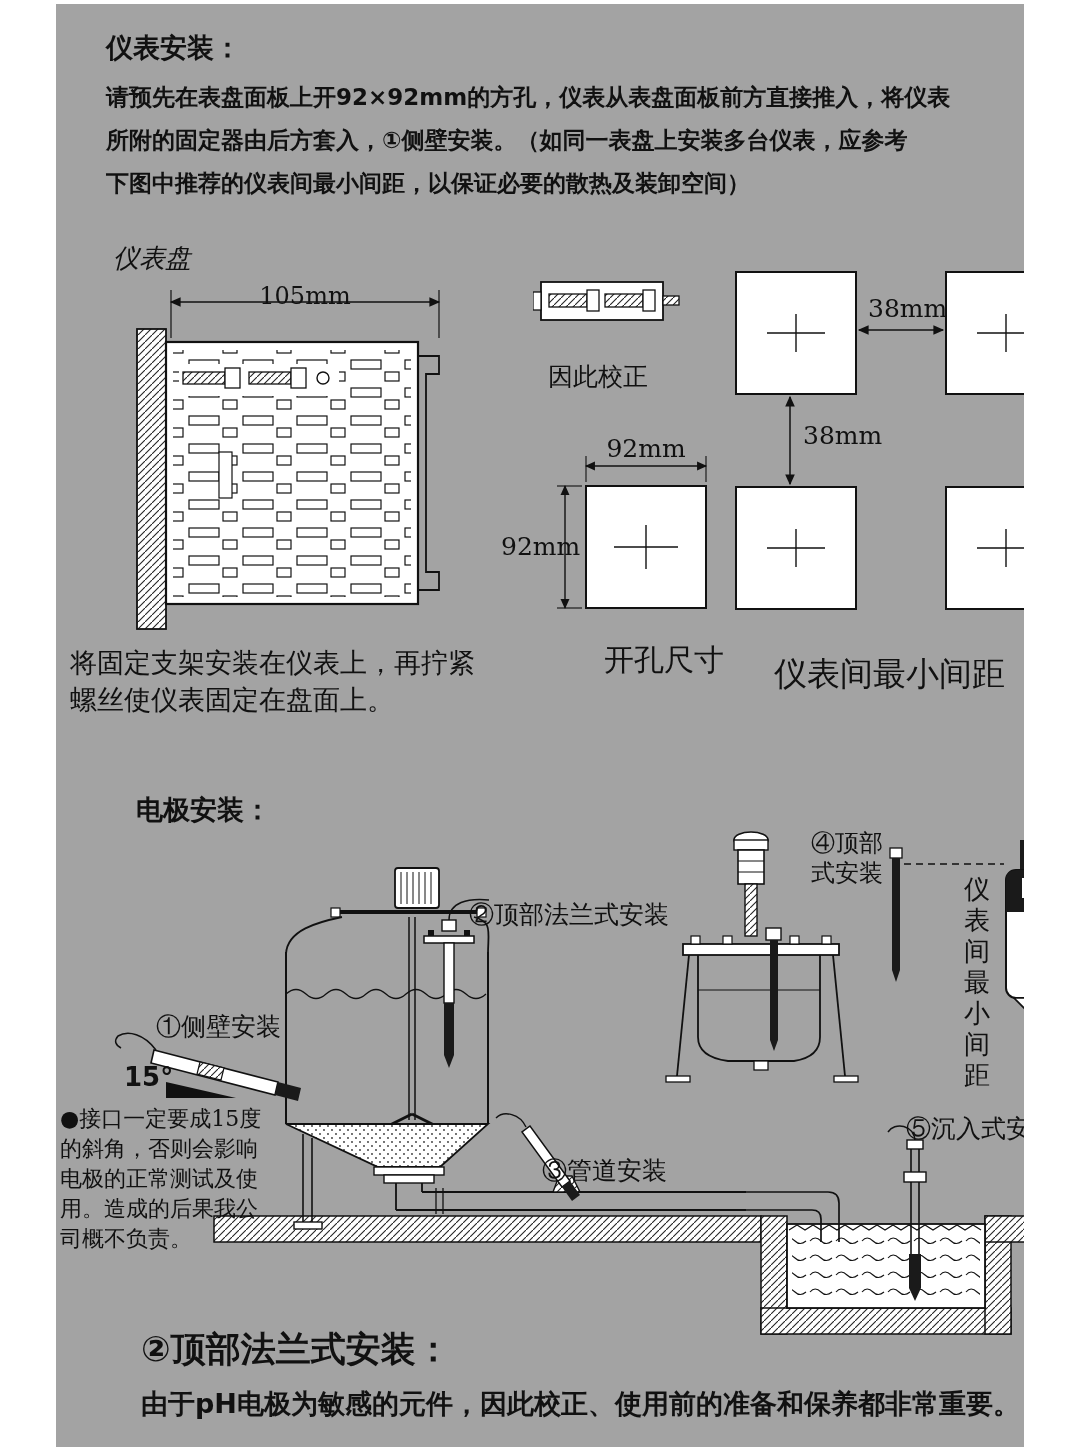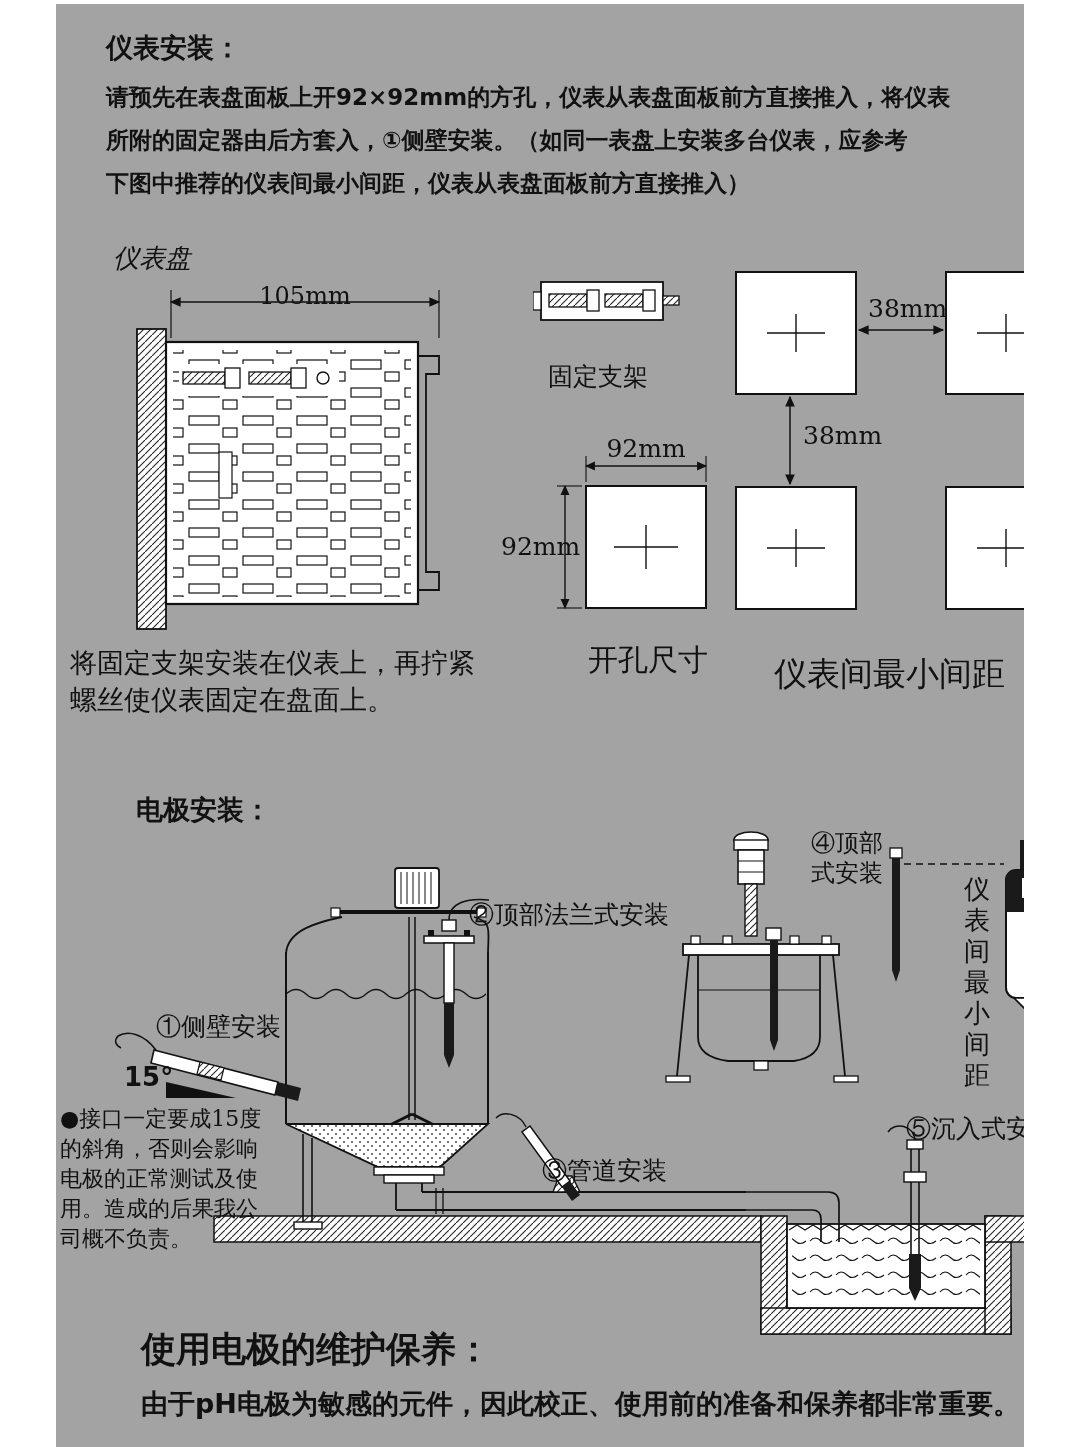--- a/index.html
+++ b/index.html
@@ -56,21 +56,21 @@
       </pattern>
       <marker id="arr" viewBox="0 0 10 10" refX="8" refY="5" markerWidth="8" markerHeight="8" orient="auto-start-reverse">
         <path d="M0,1 L9,5 L0,9 z" fill="#111"></path>
       </marker>
     </defs>
   </svg>
 
   <div class="lbl h1" style="left:50px; top:26px;">仪表安装：</div>
   <div class="lbl bodyline" style="left:50px; top:72px;">请预先在表盘面板上开92×92mm的方孔，仪表从表盘面板前方直接推入，将仪表</div>
   <div class="lbl bodyline" style="left:50px; top:115px;">所附的固定器由后方套入，①侧壁安装。（如同一表盘上安装多台仪表，应参考</div>
-  <div class="lbl bodyline" style="left:50px; top:158px;">下图中推荐的仪表间最小间距，仪表从表盘面板前方直接推入）</div>
+  <div class="lbl bodyline" style="left:50px; top:158px;">下图中推荐的仪表间最小间距，以保证必要的散热及装卸空间）</div>
 
   <div class="lbl serif cap26" style="left:57px; top:237px;">仪表盘</div>
 
   <svg class="abs" style="left:75px; top:268px;" width="320" height="365" viewBox="0 0 320 365">
     <g>
       <line x1="40" y1="30" x2="308" y2="30" stroke="#111" stroke-width="1.5" marker-start="url(#arr)" marker-end="url(#arr)"></line>
       <line x1="40" y1="18" x2="40" y2="66" stroke="#111" stroke-width="1.2"></line>
       <line x1="308" y1="18" x2="308" y2="66" stroke="#111" stroke-width="1.2"></line>
     </g>
     <g>
@@ -93,36 +93,36 @@
 
   <svg class="abs" style="left:477px; top:266px;" width="150" height="60" viewBox="0 0 150 60">
     <rect x="8" y="12" width="122" height="38" fill="#fff" stroke="#111" stroke-width="1.8"></rect>
     <rect x="0" y="22" width="8" height="18" fill="#fff" stroke="#111" stroke-width="1.3"></rect>
     <rect x="16" y="24" width="38" height="13" fill="url(#hatch)" stroke="#111" stroke-width="1.3"></rect>
     <rect x="54" y="20" width="12" height="21" fill="#fff" stroke="#111" stroke-width="1.3"></rect>
     <rect x="72" y="24" width="38" height="13" fill="url(#hatch)" stroke="#111" stroke-width="1.3"></rect>
     <rect x="110" y="20" width="12" height="21" fill="#fff" stroke="#111" stroke-width="1.3"></rect>
     <rect x="130" y="26" width="16" height="9" fill="url(#hatch)" stroke="#111" stroke-width="1.3"></rect>
   </svg>
-  <div class="lbl serif cap25" style="left:492px; top:356px;">固定支架</div>
+  <div class="lbl serif cap25" style="left:492px; top:356px;">因此校正</div>
 
   <svg class="abs" style="left:495px; top:442px;" width="175" height="180" viewBox="0 0 175 180">
     <rect x="35" y="40" width="120" height="122" fill="#fff" stroke="#111" stroke-width="2"></rect>
     <line x1="63" y1="101" x2="127" y2="101" stroke="#111" stroke-width="1.4"></line>
     <line x1="95" y1="79" x2="95" y2="123" stroke="#111" stroke-width="1.4"></line>
     <line x1="35" y1="20" x2="155" y2="20" stroke="#111" stroke-width="1.4" marker-start="url(#arr)" marker-end="url(#arr)"></line>
     <line x1="35" y1="10" x2="35" y2="36" stroke="#111" stroke-width="1.1"></line>
     <line x1="155" y1="10" x2="155" y2="36" stroke="#111" stroke-width="1.1"></line>
     <line x1="14" y1="40" x2="14" y2="162" stroke="#111" stroke-width="1.4" marker-start="url(#arr)" marker-end="url(#arr)"></line>
     <line x1="6" y1="40" x2="31" y2="40" stroke="#111" stroke-width="1.1"></line>
     <line x1="6" y1="162" x2="31" y2="162" stroke="#111" stroke-width="1.1"></line>
   </svg>
   <div class="lbl serif cap25" style="left:540px; top:430px; width:100px; text-align:center;">92mm</div>
   <div class="lbl serif cap25" style="left:445px; top:528px;">92mm</div>
-  <div class="lbl serif" style="left:532px; top:636px; font-size:30px;">开孔尺寸</div>
+  <div class="lbl serif" style="left:548px; top:636px; font-size:30px;">开孔尺寸</div>
 
   <svg class="abs" style="left:670px; top:258px;" width="350" height="360" viewBox="0 0 350 360">
     <g>
       <rect x="10" y="10" width="120" height="122" fill="#fff" stroke="#111" stroke-width="2"></rect>
       <rect x="220" y="10" width="120" height="122" fill="#fff" stroke="#111" stroke-width="2"></rect>
       <rect x="10" y="225" width="120" height="122" fill="#fff" stroke="#111" stroke-width="2"></rect>
       <rect x="220" y="225" width="120" height="122" fill="#fff" stroke="#111" stroke-width="2"></rect>
       <line x1="41" y1="71" x2="99" y2="71" stroke="#111" stroke-width="1.4"></line>
         <line x1="70" y1="52" x2="70" y2="90" stroke="#111" stroke-width="1.4"></line>
       <line x1="251" y1="71" x2="309" y2="71" stroke="#111" stroke-width="1.4"></line>
@@ -279,16 +279,16 @@
   <div class="lbl serif cap25" style="left:413px; top:894px;">②顶部法兰式安装</div>
   <div class="lbl serif cap25" style="left:486px; top:1150px;">③管道安装</div>
   <div class="lbl serif cap24" style="left:743px; top:824px; width:96px; text-align:center; white-space:normal; line-height:30px;">
     <div>④顶部</div>
     <div>式安装</div>
   </div>
   <div class="lbl serif cap25" style="left:850px; top:1108px;">⑤沉入式安装</div>
   <div class="lbl serif vert" style="left:905px; top:870px;">仪表间最小间距</div>
   <div class="lbl serif warn" style="left:4px; top:1100px;">●接口一定要成15度的斜角，否则会影响电极的正常测试及使用。造成的后果我公司概不负责。</div>
 
-  <div class="lbl mt-title" style="left:85px; top:1322px;">使用电极的维护保养：</div>
+  <div class="lbl mt-title" style="left:85px; top:1322px;">②顶部法兰式安装：</div>
   <div class="lbl mt-body" style="left:85px; top:1382px;">由于pH电极为敏感的元件，因此校正、使用前的准备和保养都非常重要。</div>
 
 </div>
 
 </body></html>

